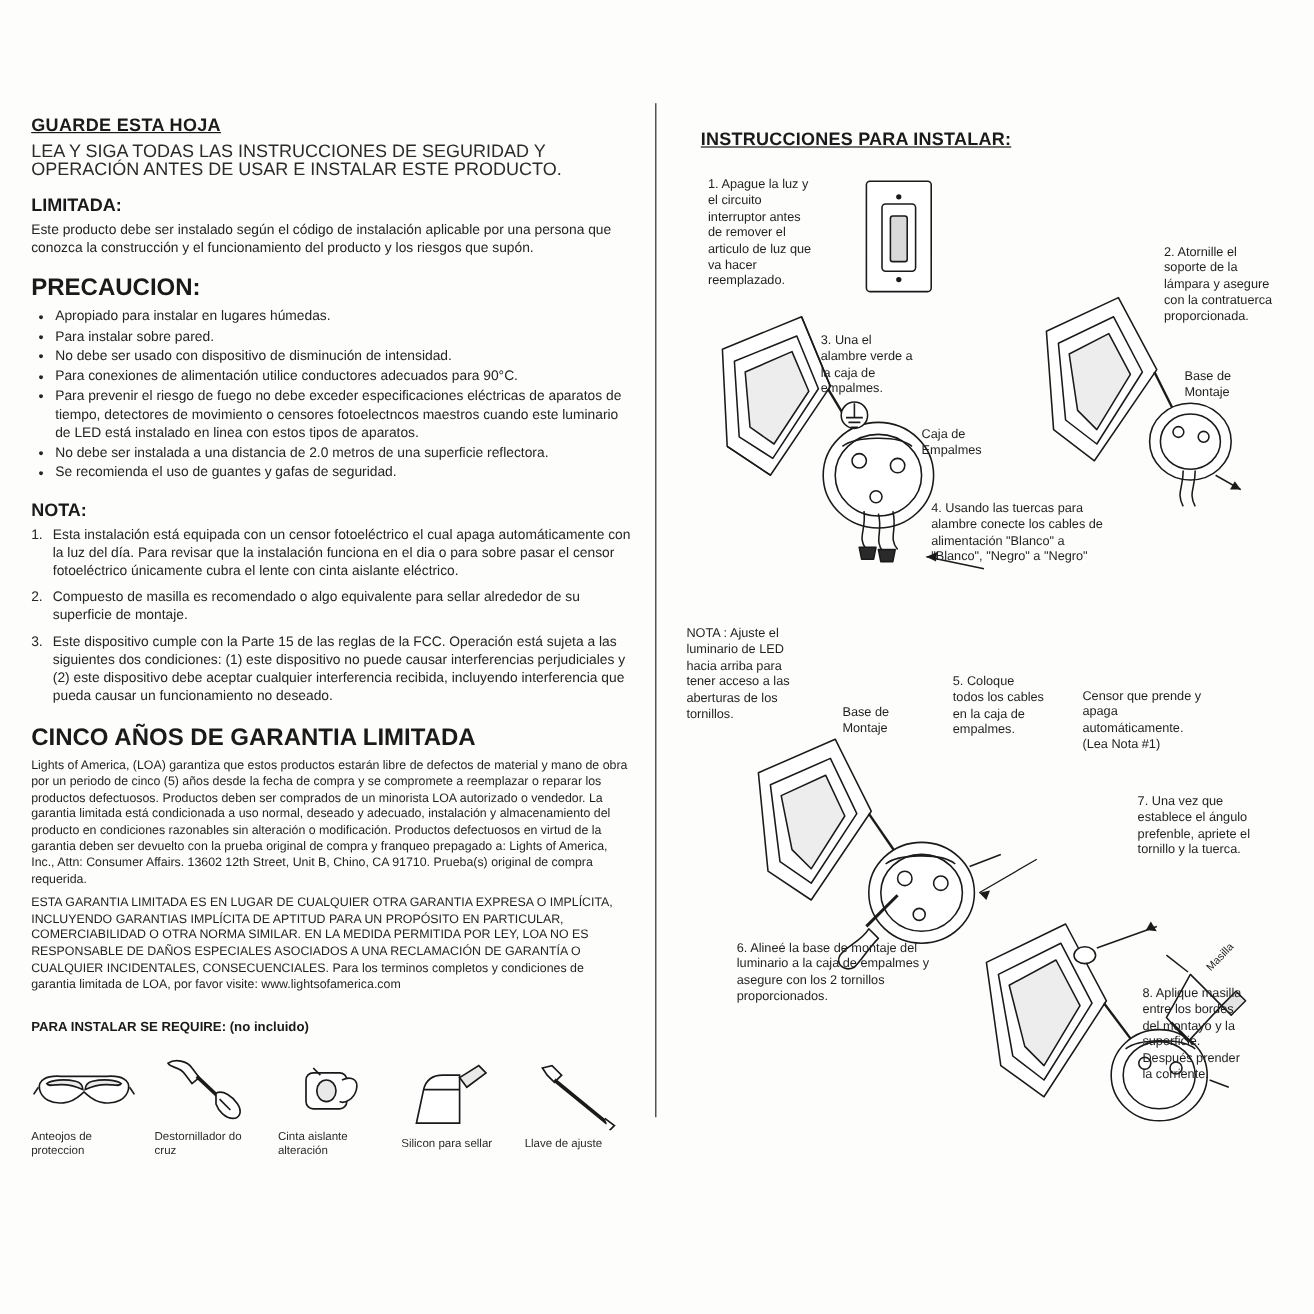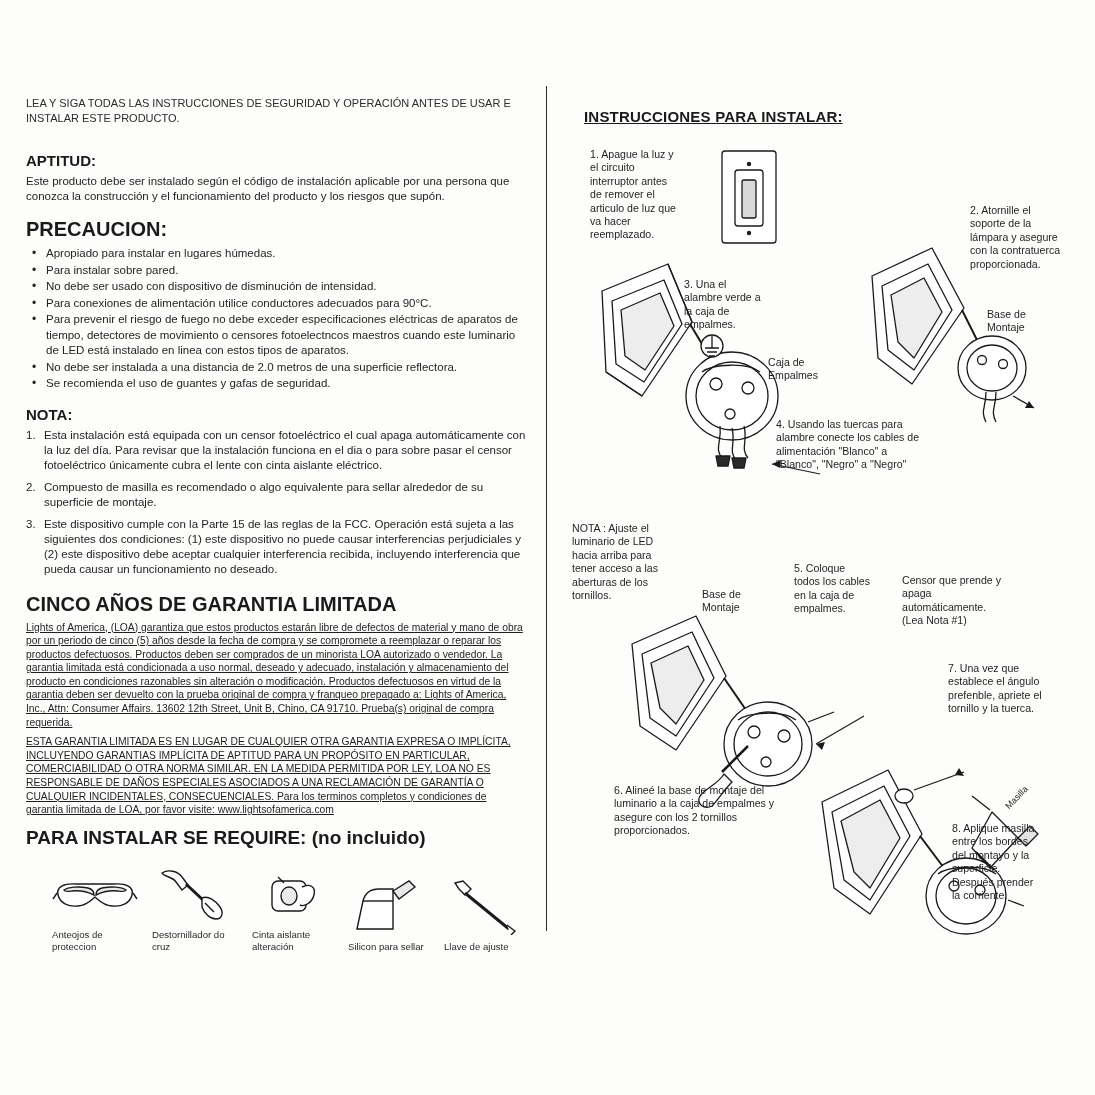--- a/index.html
+++ b/index.html
@@ -27,23 +27,23 @@
     left:26px;top:96px;width:500px;
   }
   .h-underline{
     font-weight:bold;
     font-size:15px;
     letter-spacing:.3px;
     text-decoration:underline;
     margin:0 0 6px 0;
   }
   .subhead{
-    font-size:11px;
+    font-size:15px;
     line-height:15px;
-    margin:0 0 26px 0;
+    margin:0 0 14px 0;
     color:#2b2b2b;
   }
   .sec-title{
     font-weight:bold;
     font-size:15px;
     margin:0 0 5px 0;
   }
   .sec-title.big{font-size:20px;}
   p.body{
     font-size:11.5px;
@@ -82,31 +82,29 @@
     position:relative;
   }
   ol.notes li .num{
     position:absolute;left:0;top:0;
   }
   .warranty{
     font-size:10.3px;
     line-height:13.6px;
     color:#1f1f1f;
     margin:0 0 6px 0;
-    text-decoration:underline;
   }
   .tools-title{
-    font-weight:bold;font-size:19px;
-    margin:10px 0 12px 0;
+    font-weight:bold;font-size:11px;
+    margin:22px 0 12px 0;
   }
   .tools{
     display:flex;
     gap:14px;
-    align-items:flex-end;
-    margin-left:26px;
+    align-items:center;
   }
   .tool{
     width:92px;
     text-align:left;
   }
   .tool .art{
     height:62px;
     display:flex;align-items:flex-end;justify-content:center;
   }
   .tool .cap{
@@ -141,23 +139,24 @@
 </style>
 </head>
 <body>
 
 <div class="page">
 
   <div class="divider"></div>
 
   <div class="left">
 
+    <div class="h-underline">GUARDE ESTA HOJA</div>
     <div class="subhead">LEA Y SIGA TODAS LAS INSTRUCCIONES DE SEGURIDAD Y OPERACIÓN ANTES DE USAR E INSTALAR ESTE PRODUCTO.</div>
 
-    <div class="sec-title">APTITUD:</div>
+    <div class="sec-title">LIMITADA:</div>
     <p class="body">Este producto debe ser instalado según el código de instalación aplicable por una persona que conozca la construcción y el funcionamiento del producto y los riesgos que supón.</p>
 
     <div class="sec-title big">PRECAUCION:</div>
     <ul class="bullets">
       <li>Apropiado para instalar en lugares húmedas.</li>
       <li>Para instalar sobre pared.</li>
       <li>No debe ser usado con dispositivo de disminución de intensidad.</li>
       <li>Para conexiones de alimentación utilice conductores adecuados para 90°C.</li>
       <li>Para prevenir el riesgo de fuego no debe exceder especificaciones eléctricas de aparatos de tiempo, detectores de movimiento o censores fotoelectncos maestros cuando este luminario de LED está instalado en linea con estos tipos de aparatos.</li>
       <li>No debe ser instalada a una distancia de 2.0 metros de una superficie reflectora.</li>

